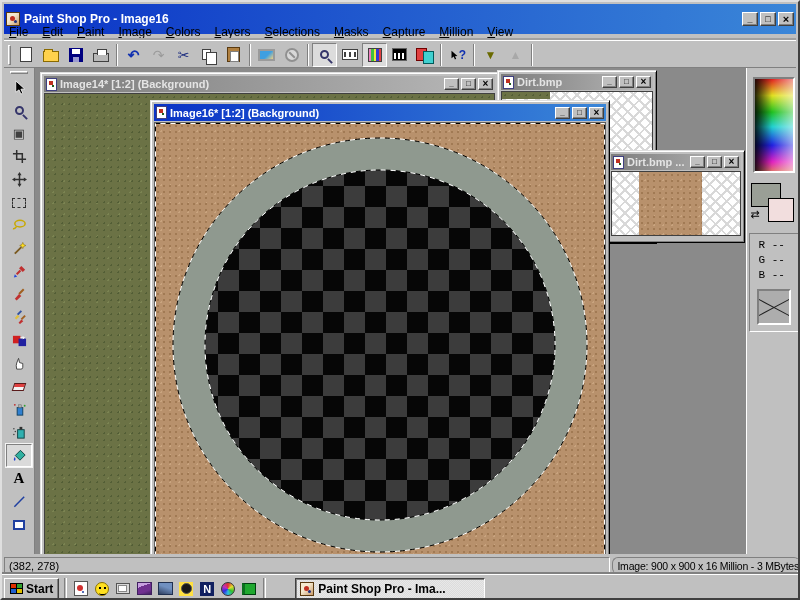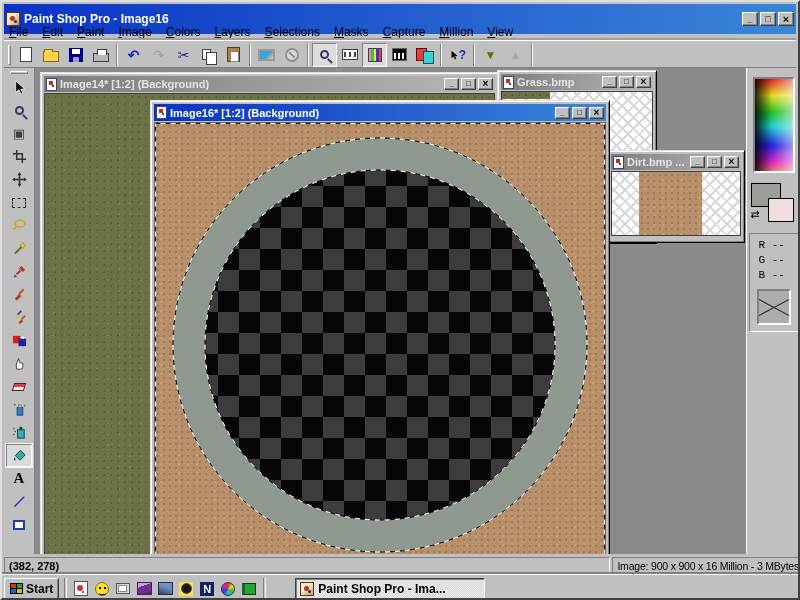--- a/index.html
+++ b/index.html
@@ -104,22 +104,22 @@
   .bg-swatch{position:absolute;left:17px;top:17px;width:26px;height:24px;background:#f2dede;border:1px solid #000;}
   .swap{position:absolute;left:0;top:28px;font-size:11px;line-height:11px;}
   .rgb-panel{width:50px;margin:6px auto 0;border:1px solid;border-color:#808080 #fff #fff #808080;padding:4px 0 6px;background:#c0c0c0;}
   .rgb-line{font-size:11px;font-family:"Liberation Mono",monospace;padding-left:9px;line-height:15px;color:#000;}
   .xbox{width:34px;height:36px;margin:6px auto 0;border:2px solid;border-color:#808080 #fff #fff #808080;background:#adadad;position:relative;overflow:hidden;}
   .xbox::before,.xbox::after{content:"";position:absolute;left:-6px;right:-6px;top:50%;height:1px;background:#202020;}
   .xbox::before{transform:rotate(28deg);} .xbox::after{transform:rotate(-28deg);}
   
   .statusbar{position:absolute;left:2px;top:553px;width:796px;height:19px;display:flex;gap:2px;padding-top:2px;}
   .scell{border:1px solid;border-color:#808080 #fff #fff #808080;font-size:11px;display:flex;align-items:center;padding:0 4px;white-space:nowrap;overflow:hidden;}
-  .scell.left{width:658px;font-weight:bold;}
-  .scell.right{width:203px;font-size:10.5px;letter-spacing:-0.2px;}
+  .scell.left{width:658px;}
+  .scell.right{width:203px;font-size:10.5px;letter-spacing:-0.2px;border-radius:6px;}
   
   .taskbar{position:absolute;left:0;top:572px;width:800px;height:28px;background:#c0c0c0;border-top:1px solid #fff;box-shadow:0 -2px 0 #808080;display:flex;align-items:center;padding:0 2px;gap:3px;}
   .startbtn{height:22px;display:flex;align-items:center;gap:3px;padding:0 5px;background:#c0c0c0;
     border:1px solid;border-color:#fff #404040 #404040 #fff;box-shadow:inset -1px -1px 0 #808080;font-weight:bold;font-size:12px;}
   .winflag{width:13px;height:11px;display:grid;grid-template-columns:1fr 1fr;grid-template-rows:1fr 1fr;gap:1px;background:#000;border:1px solid #000;}
   .winflag i:nth-child(1){background:#e03000;}.winflag i:nth-child(2){background:#30a030;}
   .winflag i:nth-child(3){background:#2060d0;}.winflag i:nth-child(4){background:#e0c000;}
   .qicon{width:18px;height:18px;display:flex;align-items:center;justify-content:center;}
   .q-paint{width:14px;height:15px;background:#fff;border:1px solid #555;position:relative;}
   .q-paint::after{content:"";position:absolute;left:2px;top:3px;width:6px;height:6px;background:#d03030;border-radius:50%;box-shadow:3px 4px 0 -2px #2040a0;}
@@ -373,21 +373,21 @@
           <div class="wbtn sm">□</div>
           <div class="wbtn sm close">×</div>
         </div>
       </div>
       <div class="win-content grass" style="height:470px"></div>
     </div>
 
     <div class="win" style="left:462px;top:2px;width:160px;height:174px;z-index:2">
       <div class="win-title inactive">
         <div class="doc-icon"></div>
-        <span class="wt">Grass.bmp</span>
+        <span class="wt">Dirt.bmp</span>
         <div class="winbtns">
           <div class="wbtn sm">_</div>
           <div class="wbtn sm">□</div>
           <div class="wbtn sm close">×</div>
         </div>
       </div>
       <div class="win-content checker" style="height:146px">
         <div class="grass" style="position:absolute;left:0;top:0;width:48px;height:7px"></div>
       </div>
     </div>

